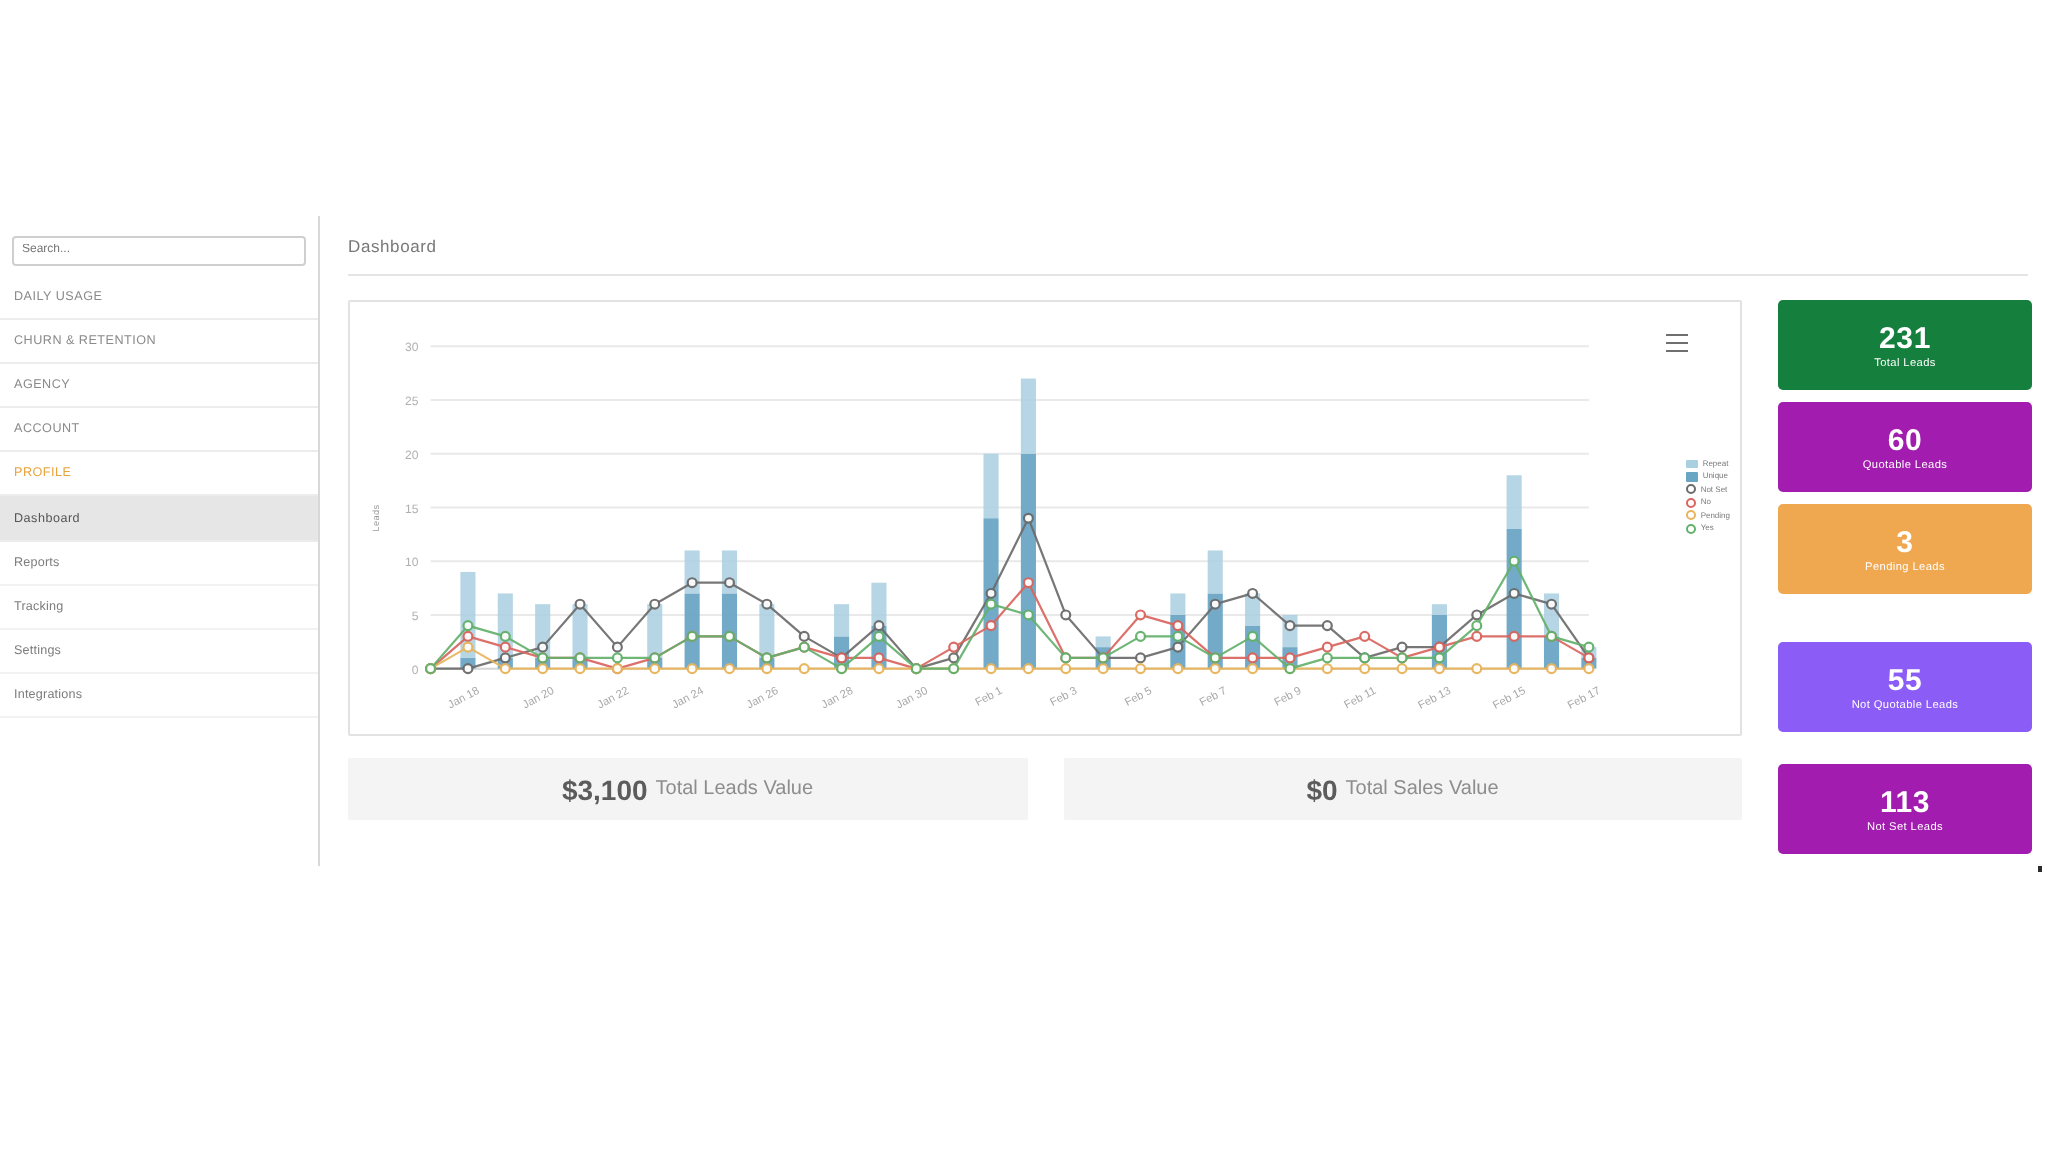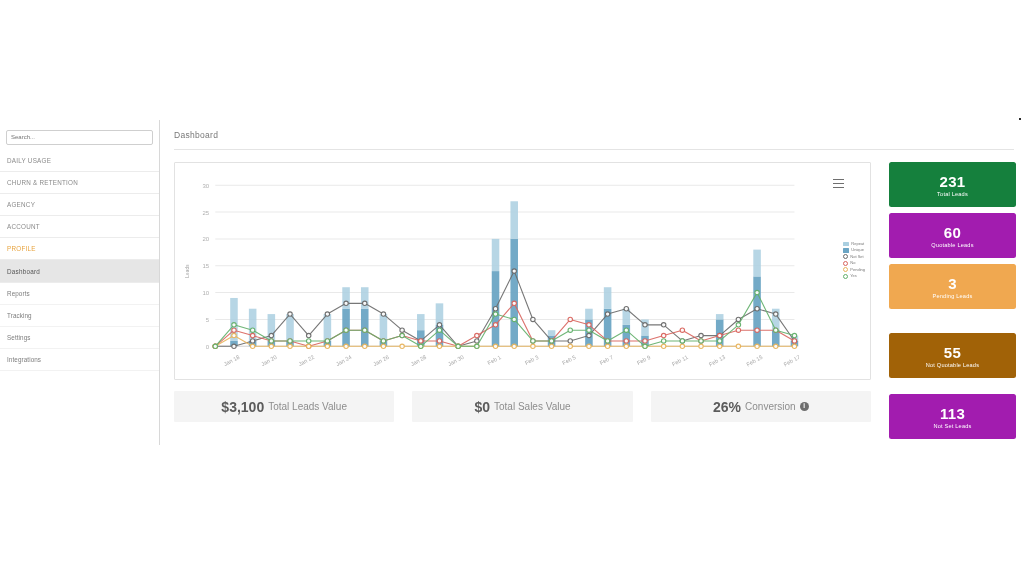--- a/index.html
+++ b/index.html
@@ -4,21 +4,21 @@
 <style>
   * { box-sizing: border-box; margin: 0; padding: 0; }
   html, body {
     width: 1024px; height: 576px;
     background: #ffffff;
     font-family: "Liberation Sans", sans-serif;
     overflow: hidden;
   }
   #app {
     position: absolute;
-    left: 0; top: 120px;
+    left: 0; top: 108px;
     width: 1024px; height: 325px;
     background: #ffffff;
     display: flex;
   }
   
   .edge-rule {
     position: absolute;
     left: 1019px; top: 118px;
     width: 2px; height: 318px;
     background: #2b2b2b;
@@ -499,42 +499,37 @@
 
         <div class="summary-row" id="summary-row">
             <div class="summary-box">
               <span class="summary-strong">$3,100</span>
               <span class="summary-text">Total Leads Value</span>
             </div>
             <div class="summary-box">
               <span class="summary-strong">$0</span>
               <span class="summary-text">Total Sales Value</span>
             </div>
-            <div class="summary-box">
-              <span class="summary-strong">26%</span>
-              <span class="summary-text">Conversion</span>
-              <span class="info-dot">i</span>
-            </div>
           </div>
       </div>
 
       <div class="cards-col" id="cards-col">
           <div class="stat-card" style="background: #15803d;">
             <div class="stat-value">231</div>
             <div class="stat-label">Total Leads</div>
           </div>
           <div class="stat-card" style="background: #a21caf;">
             <div class="stat-value">60</div>
             <div class="stat-label">Quotable Leads</div>
           </div>
           <div class="stat-card" style="background: rgb(240, 168, 80);">
             <div class="stat-value">3</div>
             <div class="stat-label">Pending Leads</div>
           </div>
-          <div class="stat-card" style="background: #a16207; margin-top: 24px;">
+          <div class="stat-card" style="background: #8b5cf6; margin-top: 24px;">
             <div class="stat-value">55</div>
             <div class="stat-label">Not Quotable Leads</div>
           </div>
           <div class="stat-card" style="background: #a21caf; margin-top: 16px;">
             <div class="stat-value">113</div>
             <div class="stat-label">Not Set Leads</div>
           </div>
         </div>
 
     </div>

